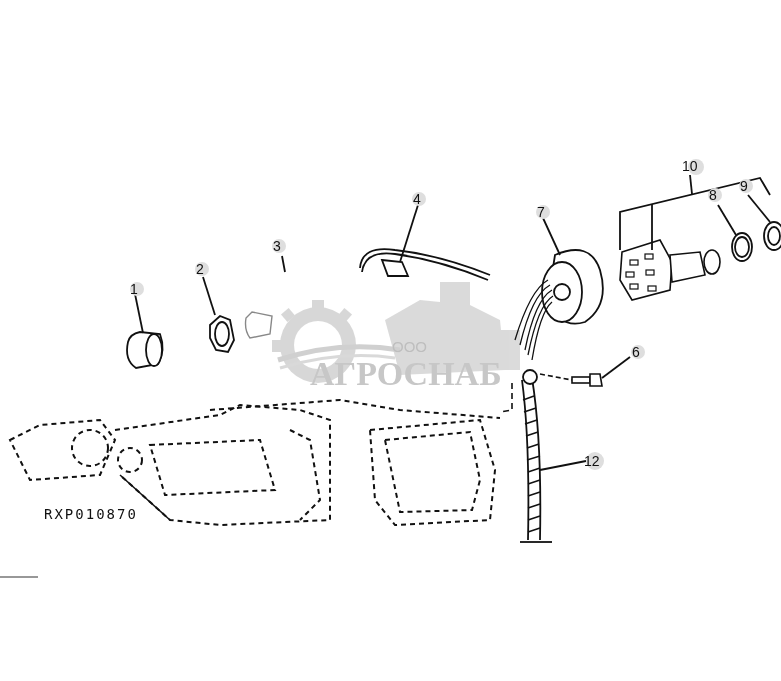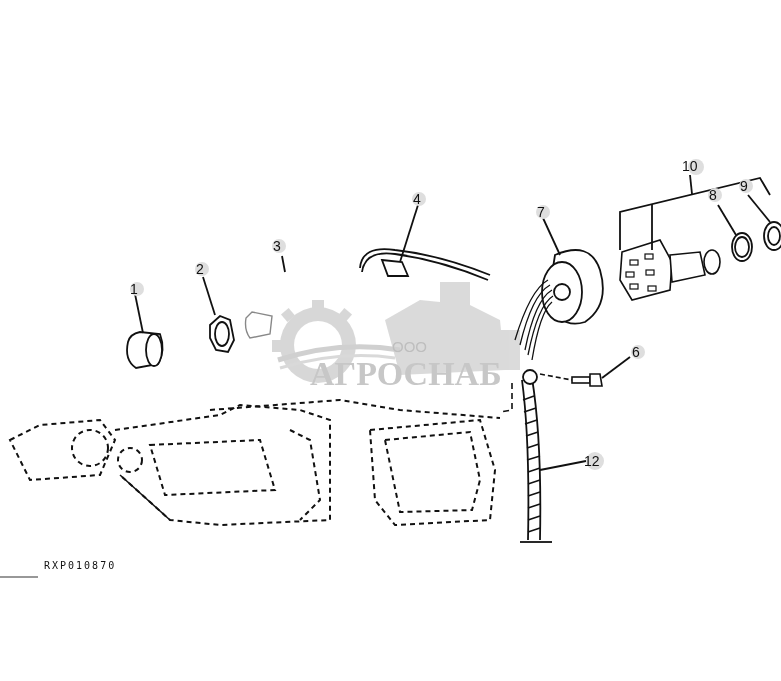--- a/index.html
+++ b/index.html
@@ -1,20 +1,20 @@
 <!DOCTYPE html>
 <html><head>
 <meta charset="utf-8">
 <style>
   html,body{margin:0;padding:0;background:#ffffff;}
   body{width:781px;height:681px;position:relative;overflow:hidden;font-family:"DejaVu Sans",sans-serif;}
   #diagram{position:absolute;left:0;top:0;width:781px;height:681px;}
   .callout-num{font-family:"Liberation Sans",sans-serif;font-size:14px;fill:#111;}
   .callout-bubble{fill:#dedede;}
-  .drawing-id{position:absolute;left:44px;top:560px;font-family:"DejaVu Sans Mono",monospace;font-size:10px;letter-spacing:2px;color:#111;}
+  .drawing-id{position:absolute;left:44px;top:506px;font-family:"DejaVu Sans Mono",monospace;font-size:14px;letter-spacing:2px;color:#111;}
   .wm-text{font-family:"Liberation Serif",serif;font-size:34px;font-weight:bold;fill:#9a9a9a;}
   .wm-ooo{font-family:"Liberation Sans",sans-serif;font-size:15px;fill:#8a8a8a;}
 </style>
 </head>
 <body>
 
 <div id="diagram">
 <svg width="781" height="681" viewBox="0 0 781 681" xmlns="http://www.w3.org/2000/svg">
 
   <g opacity="0.55">

